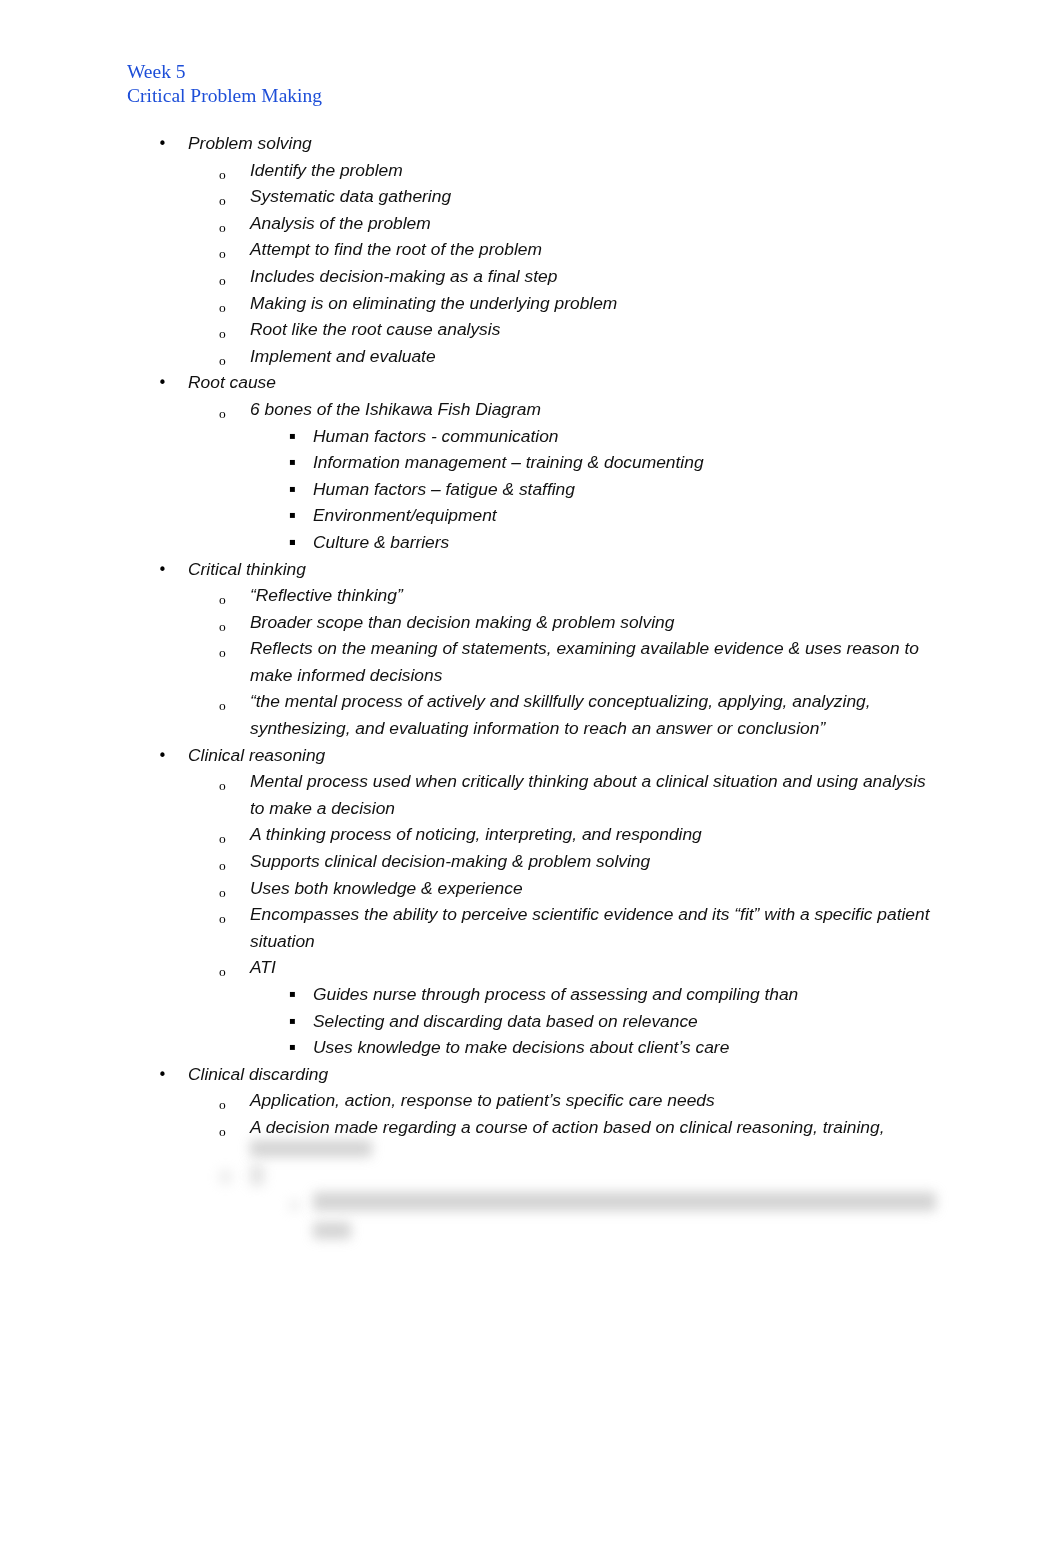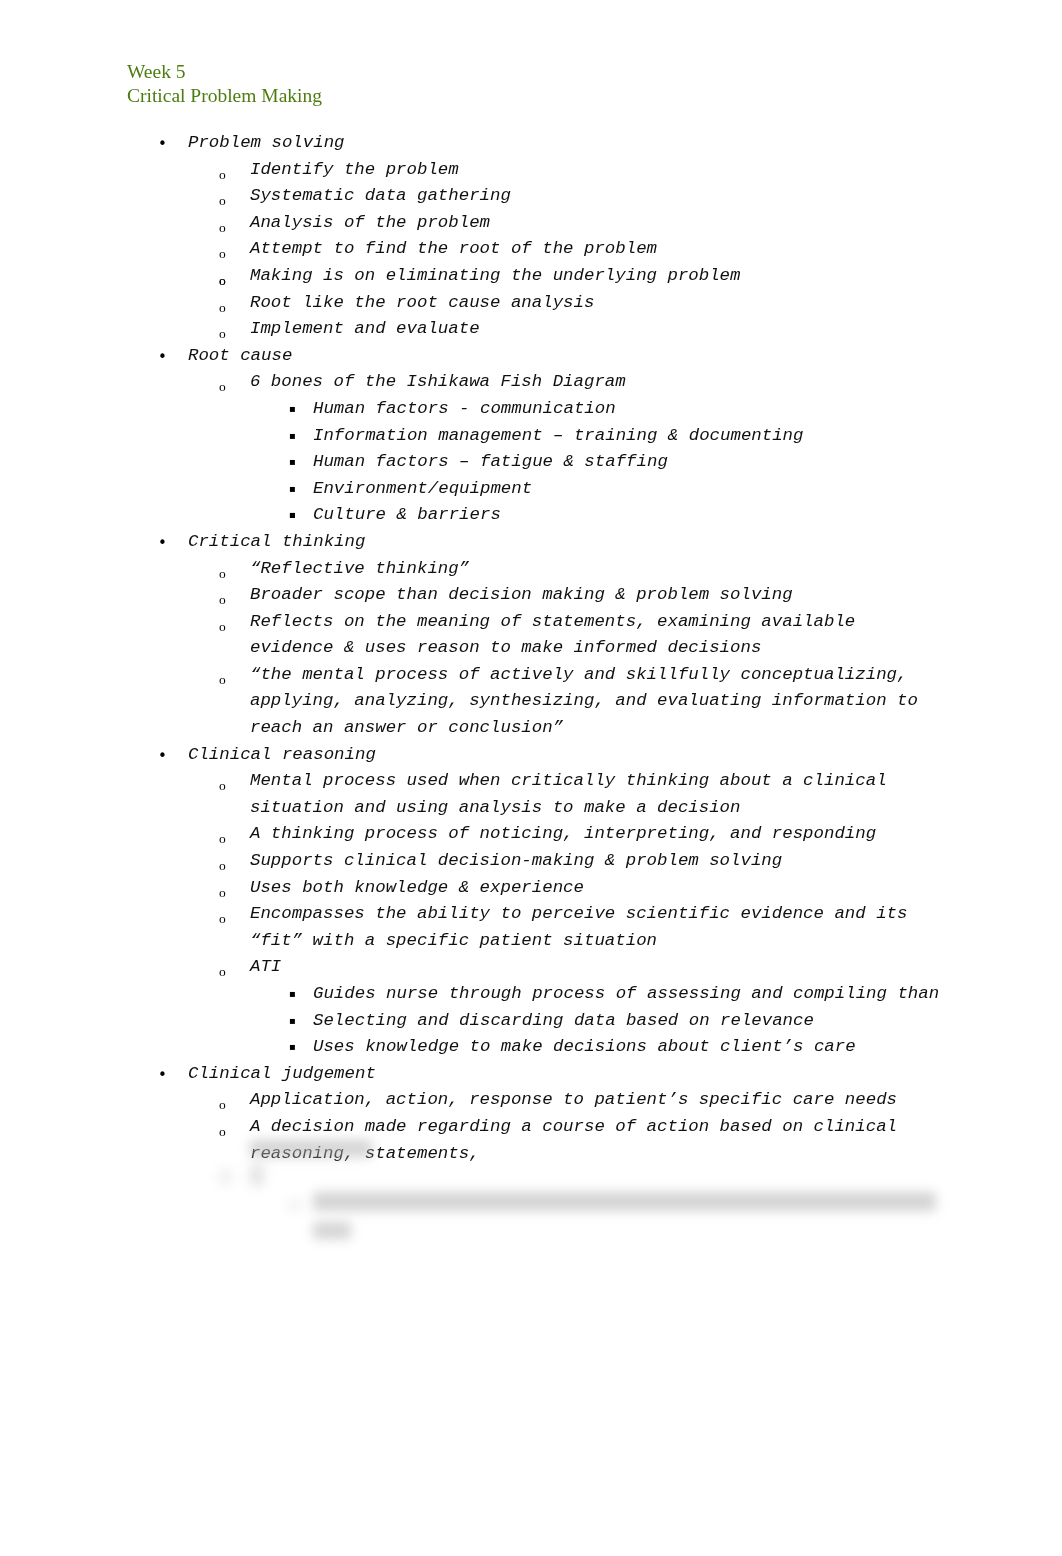--- a/index.html
+++ b/index.html
@@ -32,21 +32,21 @@
     left: 127px;
     top: 60px;
     width: 760px;
   }
   .doc-header .hline {
     font-family: "Liberation Serif", "DejaVu Serif", serif;
     font-size: 19.5px;
     line-height: 24px;
     font-style: normal;
     font-weight: normal;
-    color: #4d7c0f;
+    color: #1d4ed8;
     white-space: pre;
   }
 
   
   .outline {
     position: absolute;
     left: 0;
     top: 130px;
     width: 1062px;
   }
@@ -62,21 +62,20 @@
 
   .li .marker {
     position: absolute;
     font-style: normal;
     color: #000;
     text-align: left;
     user-select: none;
   }
   .li .txt {
     display: block;
-    font-family: Liberation Mono, monospace;
   }
 
   
   .lvl1 {
     padding-left: 188px;
     padding-right: 120px;
     margin-bottom: 0;
   }
   .lvl1 > .marker {
     left: 158px;
@@ -163,20 +162,21 @@
       <div class="li lvl2">
         <span class="marker">o</span>
         <span class="txt">Analysis of the problem</span>
       </div>
       <div class="li lvl2">
         <span class="marker">o</span>
         <span class="txt">Attempt to find the root of the problem</span>
       </div>
       <div class="li lvl2">
         <span class="marker">o</span>
+        <span class="txt">Includes decision-making as a final step</span>
       </div>
       <div class="li lvl2">
         <span class="marker">o</span>
         <span class="txt">Making is on eliminating the underlying problem</span>
       </div>
       <div class="li lvl2">
         <span class="marker">o</span>
         <span class="txt">Root like the root cause analysis</span>
       </div>
       <div class="li lvl2">
@@ -269,29 +269,29 @@
       <div class="li lvl3">
         <span class="marker">▪</span>
         <span class="txt">Selecting and discarding data based on relevance</span>
       </div>
       <div class="li lvl3">
         <span class="marker">▪</span>
         <span class="txt">Uses knowledge to make decisions about client’s care</span>
       </div>
       <div class="li lvl1">
         <span class="marker">•</span>
-        <span class="txt">Clinical judgement</span>
+        <span class="txt">Clinical discarding</span>
       </div>
       <div class="li lvl2">
         <span class="marker">o</span>
         <span class="txt">Application, action, response to patient’s specific care needs</span>
       </div>
       <div class="li lvl2">
         <span class="marker">o</span>
-        <span class="txt">A decision made regarding a course of action based on clinical reasoning, statements,</span>
+        <span class="txt">A decision made regarding a course of action based on clinical reasoning, training,</span>
       </div>
     </div>
 
   <div class="blurred-block">
 
     <div class="smudge" style="left:250px; top:12px; width:122px; height:17px;"></div>
 
     <div class="smudge faint" style="left:219px; top:42px; width:13px; height:14px;"></div>
     <div class="smudge light" style="left:250px; top:36px; width:14px; height:22px;"></div>
 

